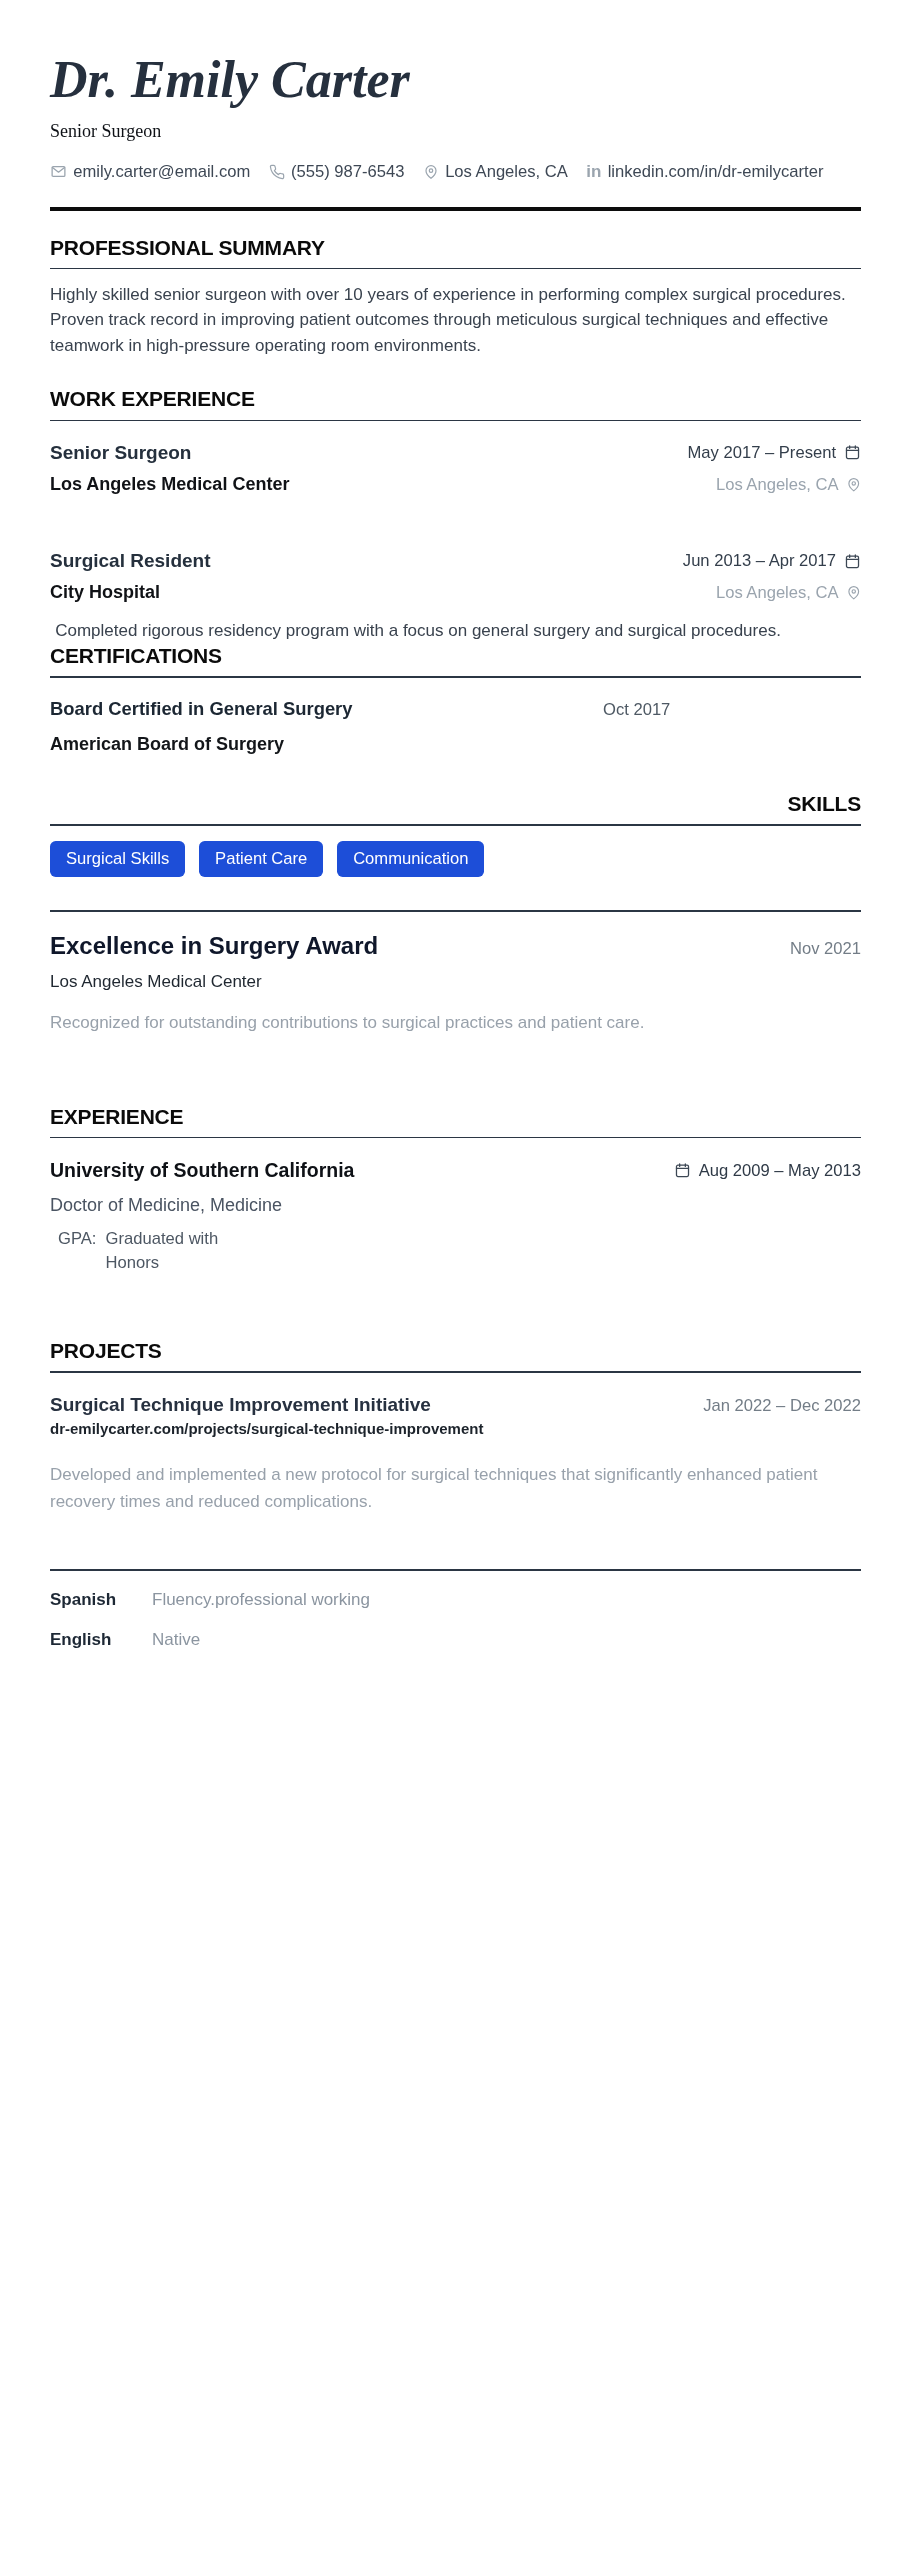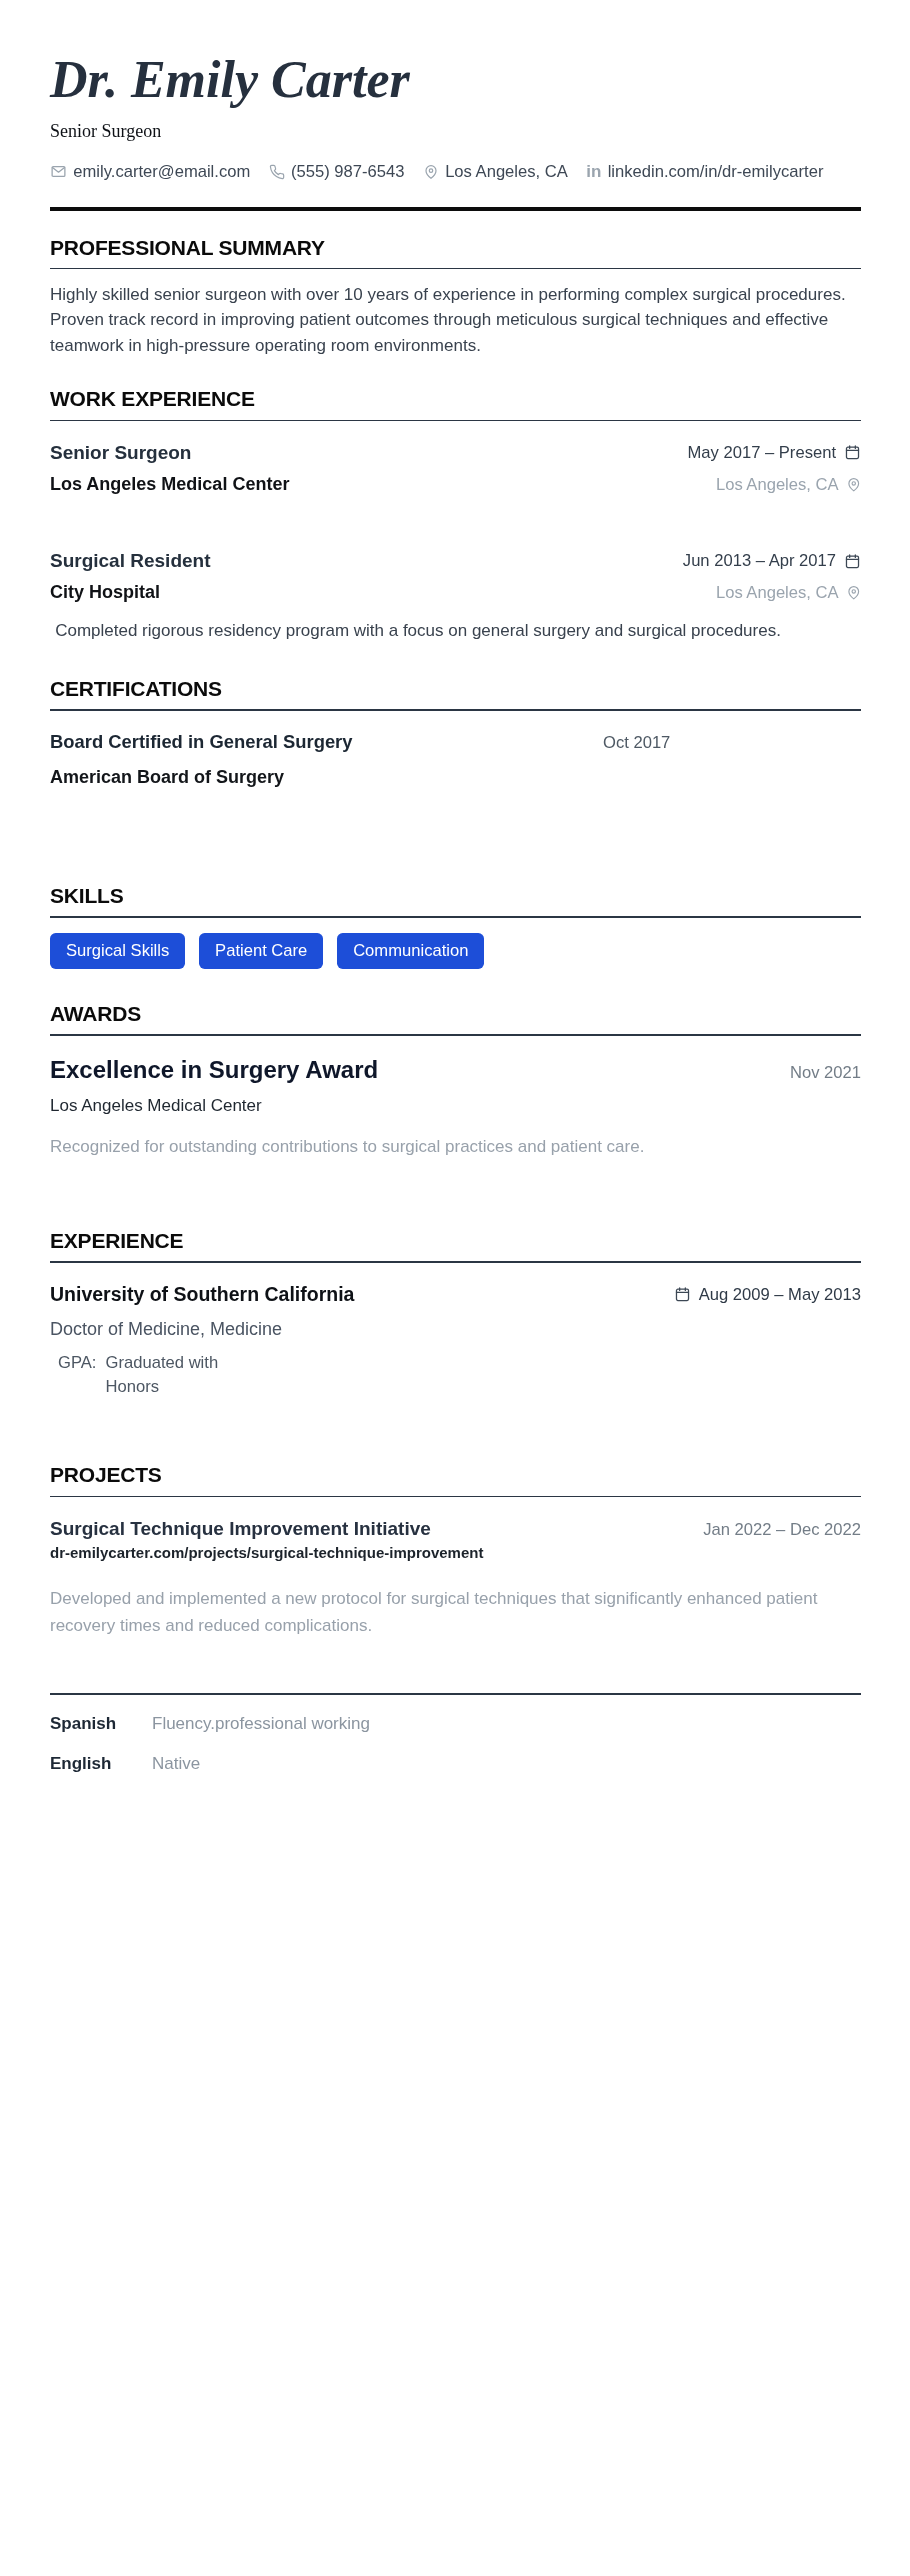--- a/index.html
+++ b/index.html
@@ -16,22 +16,22 @@
   .cicon{color:#9aa4ae;display:inline-flex;}
   .cicon svg{display:block;}
   .in-glyph{font-weight:800;font-size:17px;color:#9aa4ae;letter-spacing:0;line-height:1;}
 
   .rule-thick{height:4px;background:#0c0c0c;margin-top:25px;}
   .rule-thin{height:1.7px;background:#2b3644;margin-top:8px;}
 
   .sec-heading{font-size:21px;font-weight:bold;color:#0b0b0b;letter-spacing:-0.2px;line-height:1.15;}
   .sec-summary{margin-top:25px;}
   .sec-work{margin-top:29px;}
-  .sec-certs{margin-top:33px;}
-  .sec-skills{margin-top:96px;}
+  .sec-certs{}
+  .sec-skills{margin-top:37px;text-align:right;}
   .sec-awards{margin-top:33px;}
   .sec-education{margin-top:69px;}
   .sec-projects{margin-top:64px;}
   .sec-languages{margin-top:54px;}
 
   .summary-text{margin-top:12.6px;font-size:17px;line-height:1.5;color:#39424e;}
 
   .job{margin-top:20.6px;}
   .job.second{margin-top:55px;}
   .row{display:flex;justify-content:space-between;align-items:center;}
@@ -202,21 +202,20 @@
     <div class="sec-heading">SKILLS</div>
     <div class="rule-thin"></div>
     <div class="chips">
       <span class="chip">Surgical Skills</span>
       <span class="chip">Patient Care</span>
       <span class="chip">Communication</span>
     </div>
   </section>
 
   <section class="sec-awards">
-    <div class="sec-heading">AWARDS</div>
     <div class="rule-thin"></div>
     <div>
       <div class="award-row">
         <span class="award-name">Excellence in Surgery Award</span>
         <span class="award-date">Nov 2021</span>
       </div>
       <div class="award-org">Los Angeles Medical Center</div>
       <div class="award-desc">Recognized for outstanding contributions to surgical practices and patient care.</div>
     </div>
   </section>

